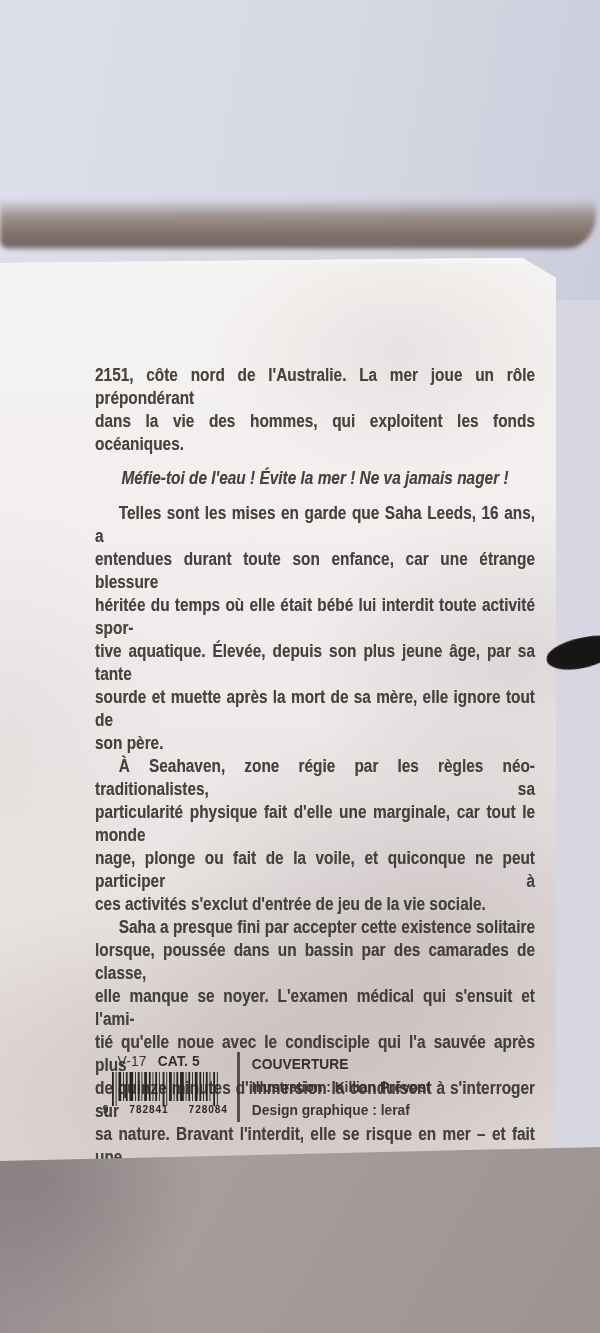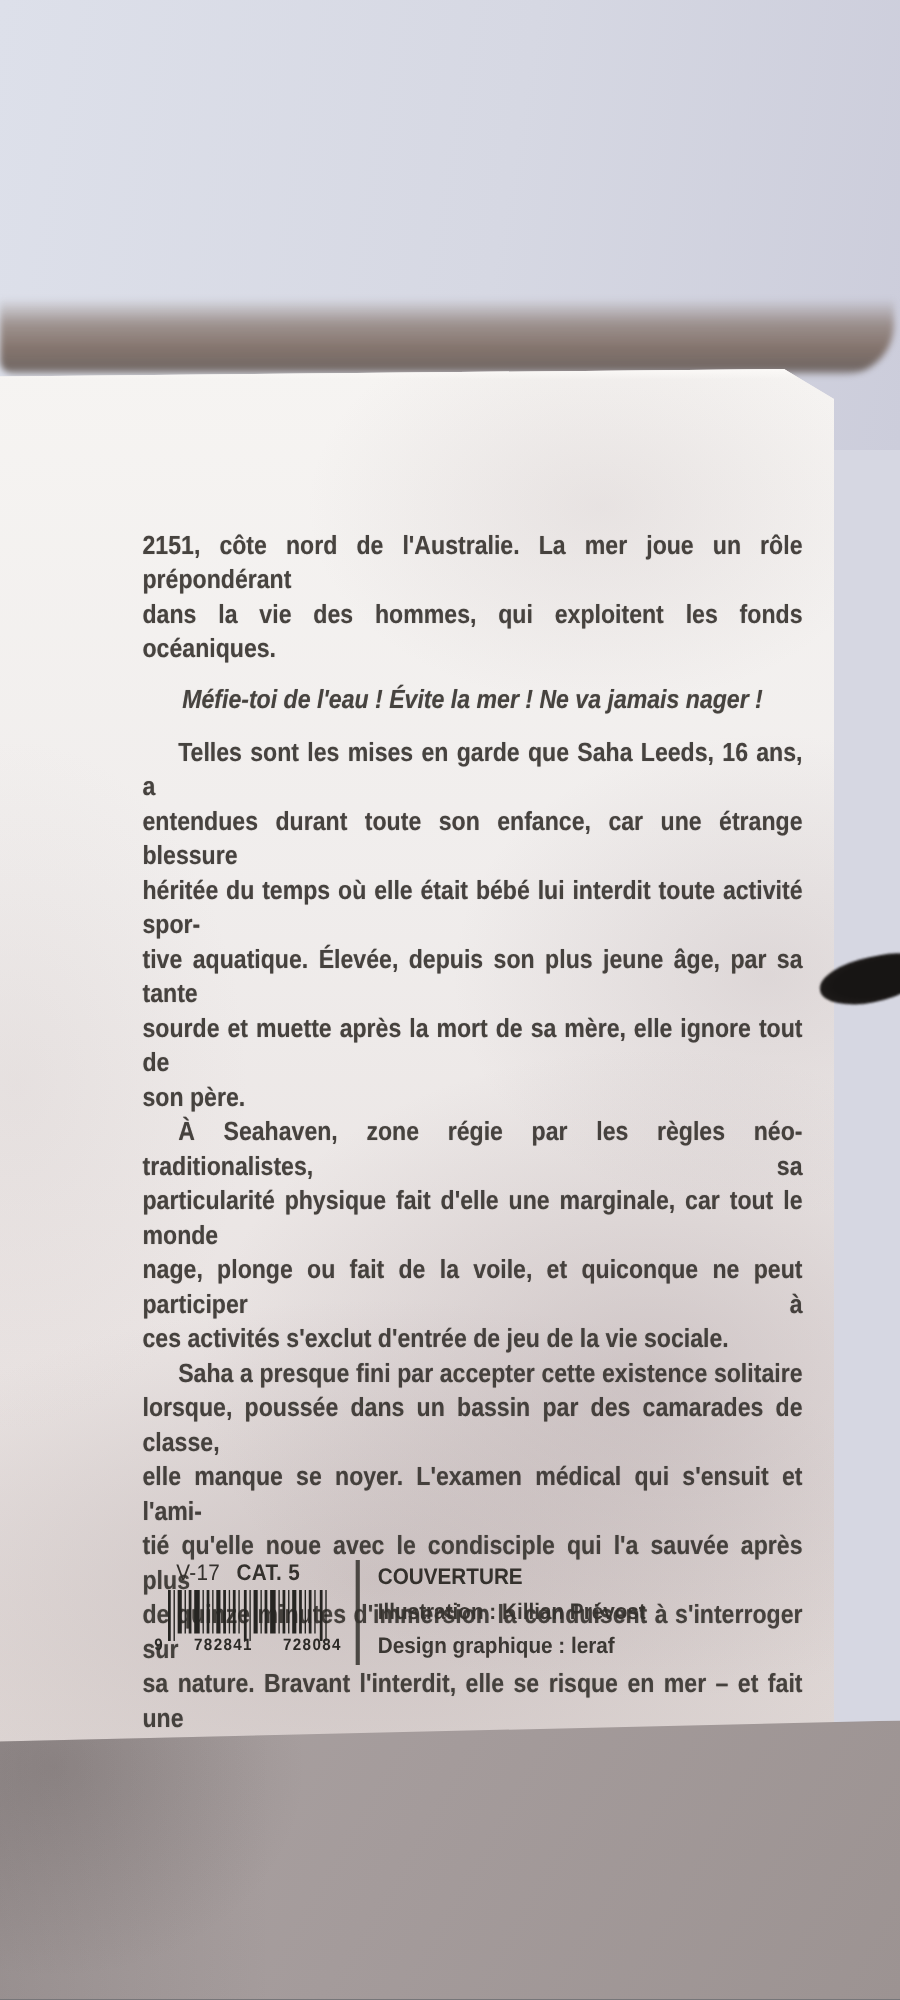--- a/index.html
+++ b/index.html
@@ -20,21 +20,21 @@
       rgba(138,122,114,0) 2%,
       rgba(138,122,114,0.75) 35%,
       rgba(128,111,103,0.95) 65%,
       rgba(96,84,78,0.85) 92%,
       rgba(96,84,78,0.2) 100%);
     border-radius:0 0 34px 10px;
     filter:blur(2px);
   }
   
   .book{
-    position:absolute;left:0;top:246px;width:556px;height:918px;
+    position:absolute;left:0;top:258px;width:556px;height:918px;
     clip-path:polygon(0 5px,94% 0,100% 20px,100% 905px,0 917px);
     background-color:#f1eeed;
     background-image:
       radial-gradient(ellipse 430px 310px at 78% 73%, rgba(148,130,134,0.30), rgba(148,130,134,0) 70%),
       radial-gradient(ellipse 300px 230px at 92% 44%, rgba(160,143,148,0.22), rgba(160,143,148,0) 70%),
       radial-gradient(ellipse 520px 260px at 45% 88%, rgba(150,134,136,0.28), rgba(150,134,136,0) 72%),
       radial-gradient(ellipse 280px 190px at 72% 10%, rgba(172,156,159,0.18), rgba(172,156,159,0) 70%),
       radial-gradient(ellipse 220px 330px at 2% 52%, rgba(196,184,184,0.18), rgba(196,184,184,0) 70%),
       linear-gradient(to bottom,#f6f4f2 0%,#f0edec 38%,#e9e3e2 72%,#ded6d4 100%);
   }

